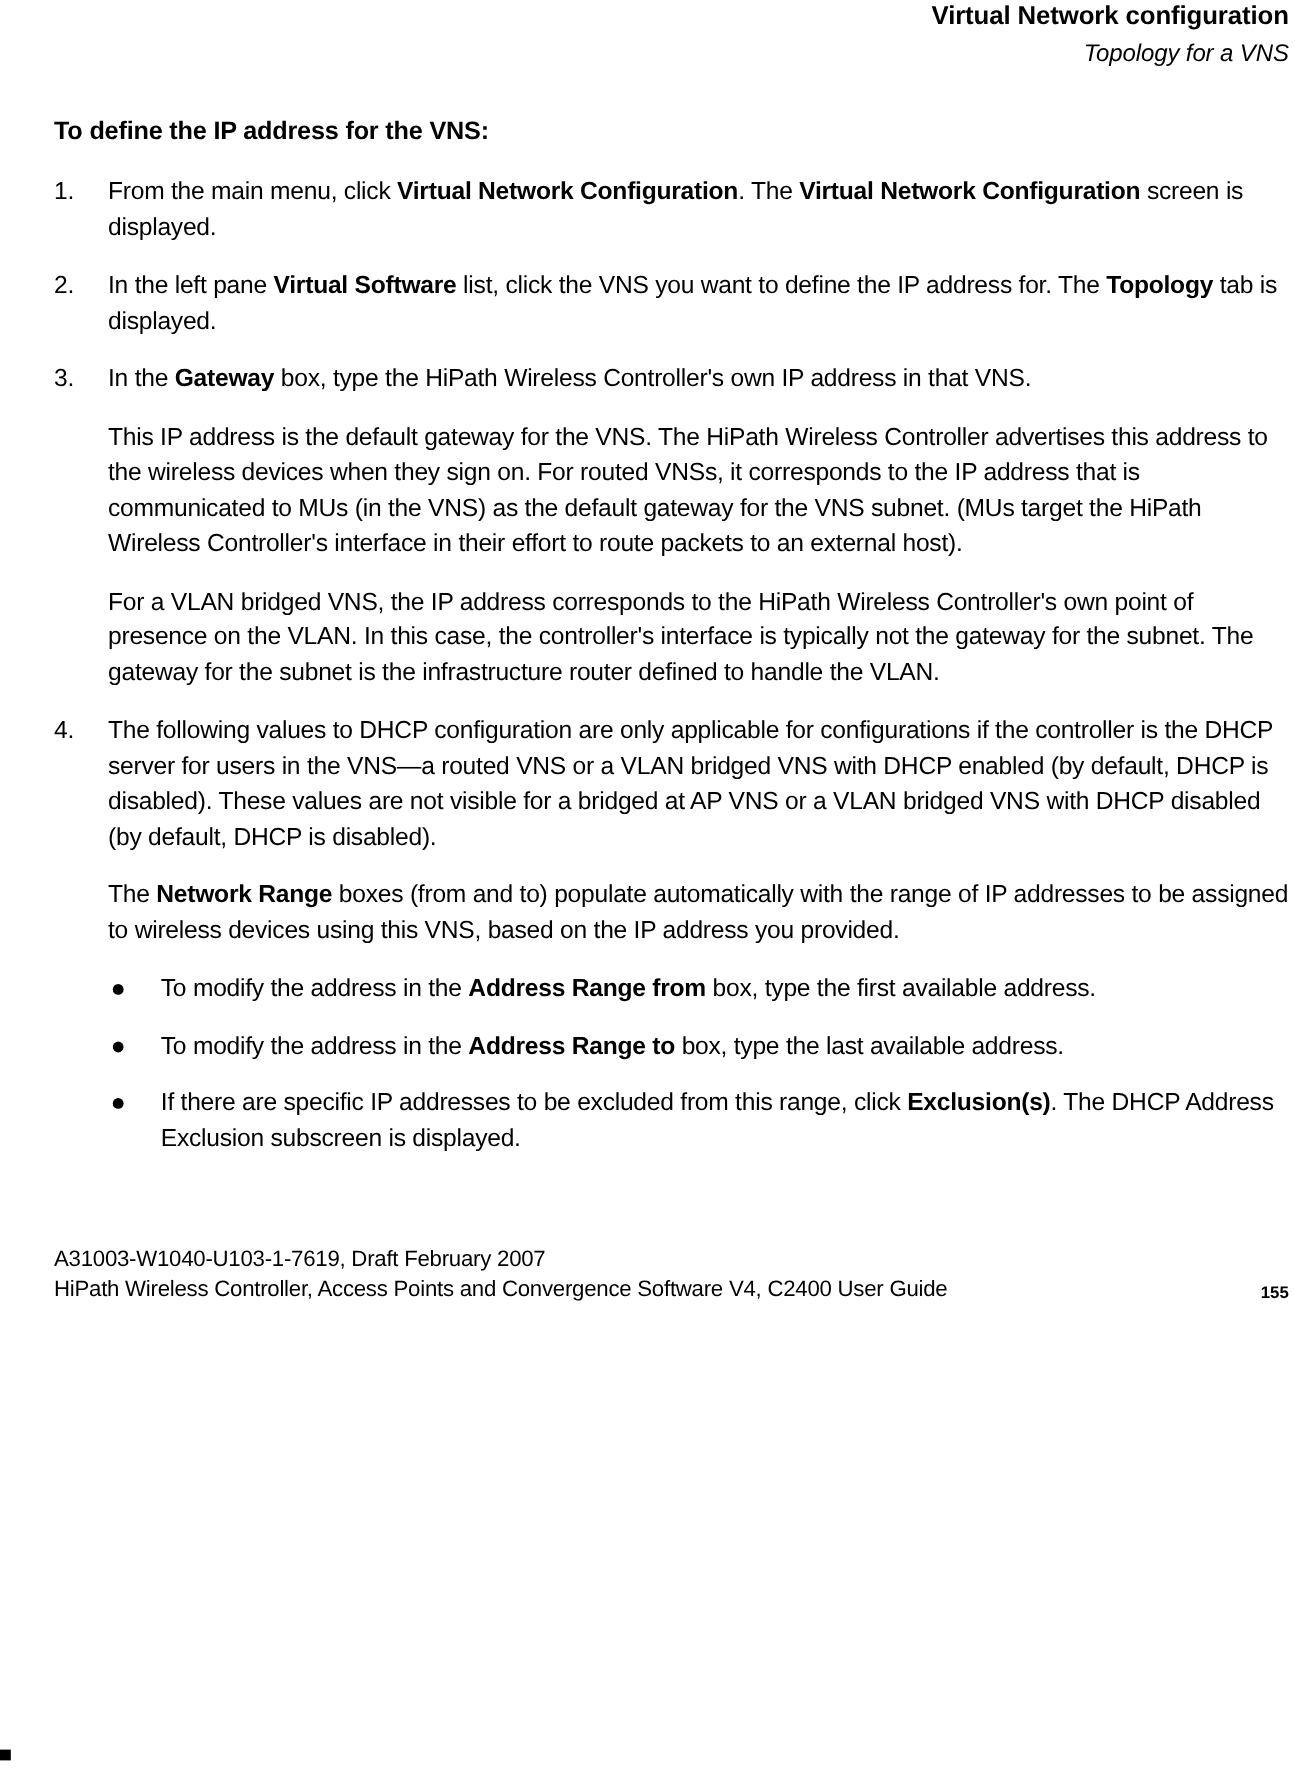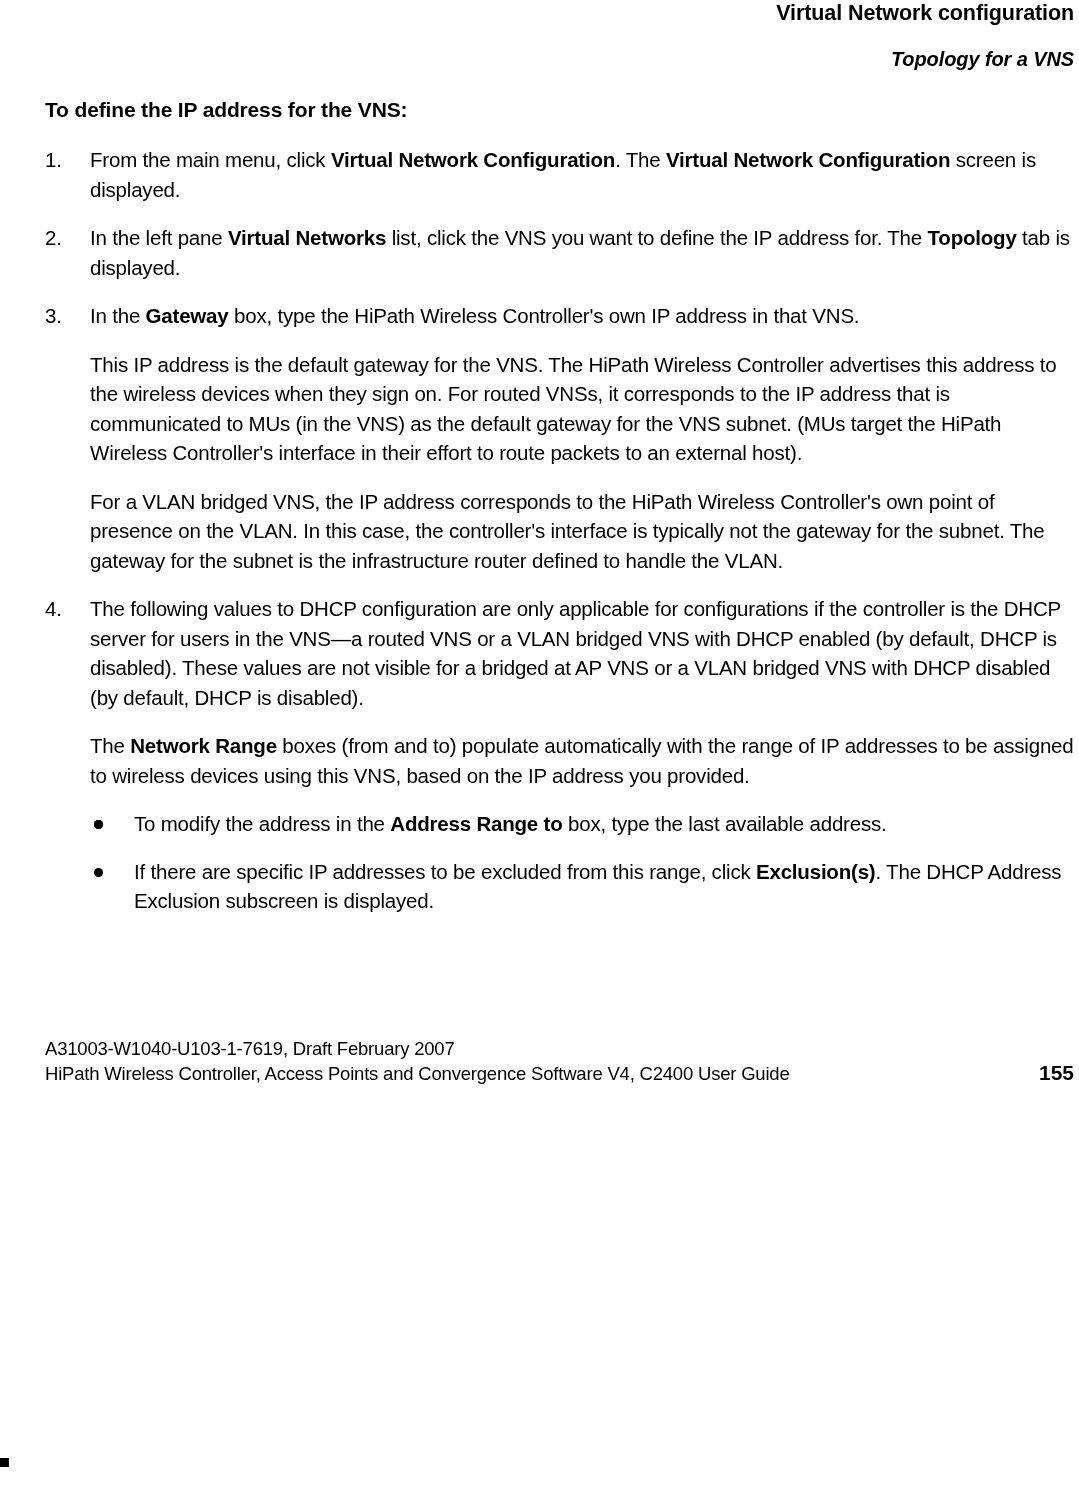--- a/index.html
+++ b/index.html
@@ -34,23 +34,22 @@
   .header-title {
     font-size: 21.5px;
     font-weight: bold;
     line-height: 26px;
     letter-spacing: -0.1px;
   }
   .header-subtitle {
     font-size: 20px;
     font-style: italic;
     line-height: 26px;
-    margin-top: 20px;
+    margin-top: 6px;
     letter-spacing: -0.1px;
-    font-weight: bold;
   }
 
   
   .content {
     position: absolute;
     top: 96px;
     left: 45px;
     width: 1030px;
   }
 
@@ -127,21 +126,21 @@
     justify-content: space-between;
   }
   .footer-lines {
     font-size: 18.5px;
     line-height: 25px;
     letter-spacing: -0.2px;
     margin-top: 23px;
   }
   .footer-line-2 { white-space: nowrap; }
   .page-number {
-    font-size: 21px;
+    font-size: 14px;
     font-weight: bold;
     padding-bottom: 1px;
     margin-top: 36px;
   }
 
   .crop-mark {
     position: absolute;
     left: 0px;
     top: 1458px;
     width: 9px;
@@ -163,21 +162,21 @@
 
     <div class="section-heading">To define the IP address for the VNS:</div>
 
     <ol class="numlist">
       <li class="numitem">
         <span class="marker">1.</span>
         <span class="rich"><span>From the main menu, click </span><b>Virtual Network Configuration</b><span>. The </span><b>Virtual Network Configuration</b><span> screen is displayed.</span></span>
       </li>
       <li class="numitem">
         <span class="marker">2.</span>
-        <span class="rich"><span>In the left pane </span><b>Virtual Networks</b><span> list, click the VNS you want to define the IP address for. The </span><b>Topology</b><span> tab is displayed.</span></span>
+        <span class="rich"><span>In the left pane </span><b>Virtual Software</b><span> list, click the VNS you want to define the IP address for. The </span><b>Topology</b><span> tab is displayed.</span></span>
       </li>
       <li class="numitem">
         <span class="marker">3.</span>
         <span class="rich"><span>In the </span><b>Gateway</b><span> box, type the HiPath Wireless Controller's own IP address in that VNS.</span></span>
       </li>
     </ol>
 
     <p class="para">This IP address is the default gateway for the VNS. The HiPath Wireless Controller advertises this address to the wireless devices when they sign on. For routed VNSs, it corresponds to the IP address that is communicated to MUs (in the VNS) as the default gateway for the VNS subnet. (MUs target the HiPath Wireless Controller's interface in their effort to route packets to an external host).</p>
 
     <p class="para">For a VLAN bridged VNS, the IP address corresponds to the HiPath Wireless Controller's own point of presence on the VLAN. In this case, the controller's interface is typically not the gateway for the subnet. The gateway for the subnet is the infrastructure router defined to handle the VLAN.</p>
@@ -188,20 +187,21 @@
       </li>
     </ol>
 
     <p class="para">The following values to DHCP configuration are only applicable for configurations if the controller is the DHCP server for users in the VNS—a routed VNS or a VLAN bridged VNS with DHCP enabled (by default, DHCP is disabled). These values are not visible for a bridged at AP VNS or a VLAN bridged VNS with DHCP disabled (by default, DHCP is disabled).</p>
 
     <p class="para rich"><span>The </span><b>Network Range</b><span> boxes (from and to) populate automatically with the range of IP addresses to be assigned to wireless devices using this VNS, based on the IP address you provided.</span></p>
 
     <ul class="bullist">
       <li class="bulitem">
         <span class="dot"></span>
+        <span class="rich"><span>To modify the address in the </span><b>Address Range from</b><span> box, type the first available address.</span></span>
       </li>
       <li class="bulitem">
         <span class="dot"></span>
         <span class="rich"><span>To modify the address in the </span><b>Address Range to</b><span> box, type the last available address.</span></span>
       </li>
       <li class="bulitem">
         <span class="dot"></span>
         <span class="rich"><span>If there are specific IP addresses to be excluded from this range, click </span><b>Exclusion(s)</b><span>. The DHCP Address Exclusion subscreen is displayed.</span></span>
       </li>
     </ul>

